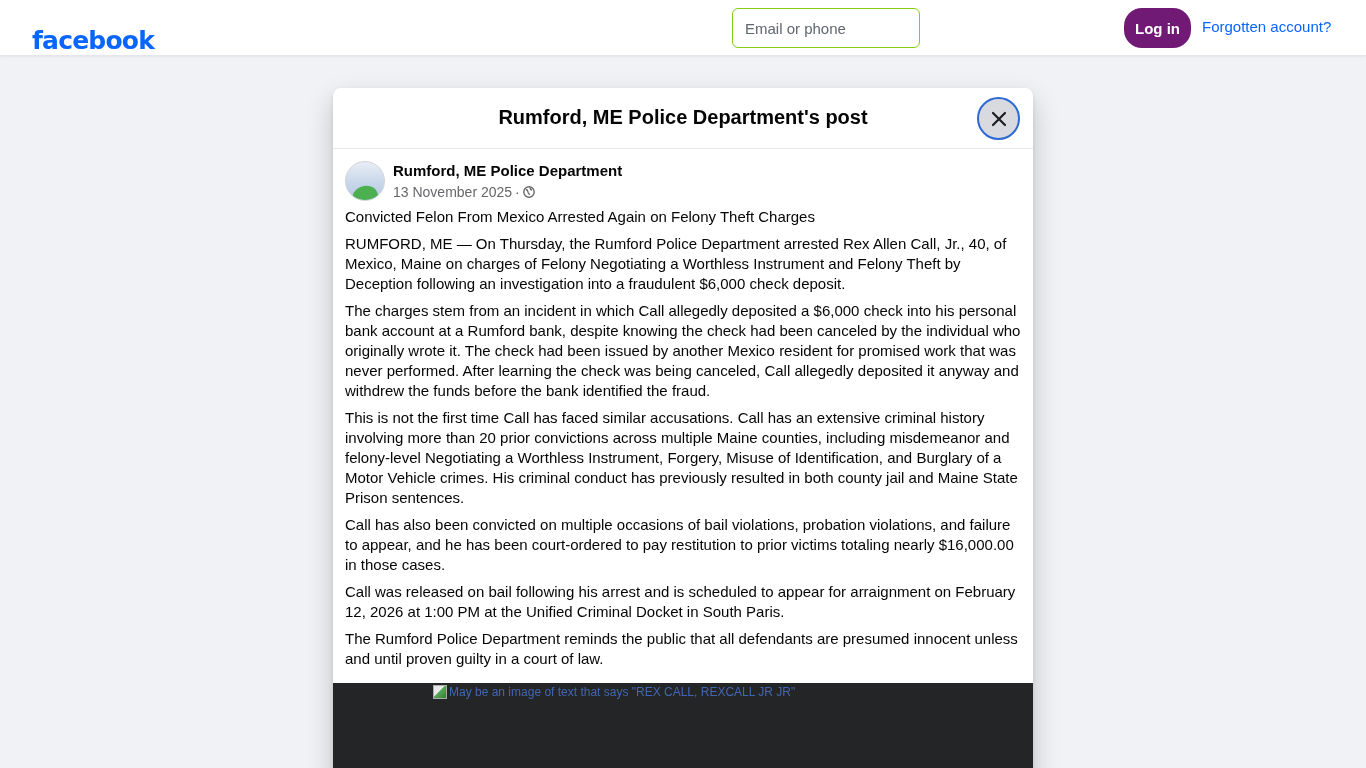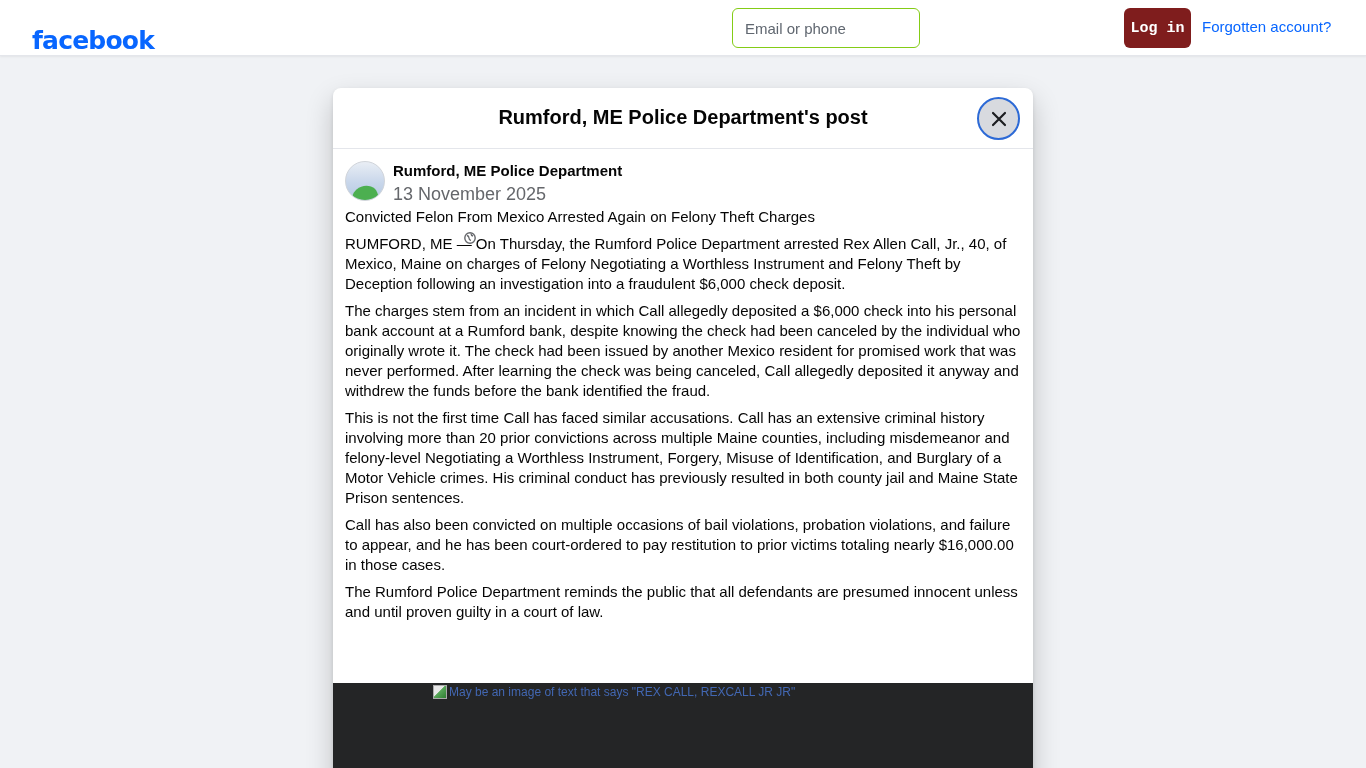--- a/index.html
+++ b/index.html
@@ -5,33 +5,33 @@
   * { box-sizing: border-box; margin: 0; padding: 0; }
   html, body { width: 1366px; height: 768px; overflow: hidden; }
   body { background: #f0f2f5; font-family: "Liberation Sans", sans-serif; color: #050505; position: relative; }
 
   .topbar { position: absolute; left: 0; top: 0; width: 1366px; height: 56px; background: #fff; border-bottom: 1px solid #e4e6eb; box-shadow: 0 1px 2px rgba(0,0,0,0.06); }
   .logo { position: absolute; left: 32px; top: 11px; font-family: "DejaVu Sans", sans-serif; font-weight: bold; font-size: 25px; letter-spacing: -0.8px; color: #0866ff; margin-top: 15px; }
   .login-input { position: absolute; top: 8px; height: 40px; border: 1px solid #84cc16; border-radius: 6px; background: #fff; padding: 0 12px; font-family: "Liberation Sans", sans-serif; font-size: 15px; color: #1c1e21; }
   .login-input::placeholder { color: #606770; }
   .email { left: 732px; width: 188px; }
   .password { left: 928px; width: 188px; }
-  .login-btn { position: absolute; left: 1124px; top: 8px; width: 67px; height: 40px; background: #7f1d1d; color: #fff; border: none; border-radius: 6px; font-family: Liberation Mono, monospace; font-weight: bold; font-size: 15px; }
+  .login-btn { position: absolute; left: 1124px; top: 8px; width: 67px; height: 40px; background: #701a75; color: #fff; border: none; border-radius: 18px; font-family: Liberation Sans, sans-serif; font-weight: bold; font-size: 15px; }
   .forgot { position: absolute; left: 1202px; top: 18px; font-size: 15px; color: #0866ff; text-decoration: none; }
 
   .modal { position: absolute; left: 333px; top: 88px; width: 700px; height: 700px; background: #fff; border-radius: 8px 8px 0 0; box-shadow: 0 12px 28px rgba(0,0,0,0.2), 0 2px 4px rgba(0,0,0,0.1); overflow: hidden; }
   .modal-header { height: 61px; border-bottom: 1px solid #e4e6eb; position: relative; }
   .modal-title { position: absolute; left: 0; right: 0; top: 18px; text-align: center; font-size: 20px; font-weight: bold; color: #050505; }
   .close-btn { position: absolute; left: 644px; top: 9px; width: 43px; height: 43px; border-radius: 50%; background: #d8dadf; border: 2px solid #2d6ad6; display: flex; align-items: center; justify-content: center; }
 
   .post-head { position: relative; height: 50px; margin-top: 12px; }
   .avatar { position: absolute; left: 12px; top: 0; width: 40px; height: 40px; border-radius: 50%; overflow: hidden; background: linear-gradient(180deg, #e9eef5 0%, #c8d6ea 55%, #b5c9e2 100%); border: 1px solid #d0d4da; }
   .avatar .grass { position: absolute; left: 6px; top: 24px; width: 26px; height: 22px; background: #4caf50; border-radius: 50% 50% 0 0; transform: rotate(-20deg); }
   .author { position: absolute; left: 60px; top: 1px; font-size: 15px; font-weight: 600; color: #050505; }
-  .meta { position: absolute; left: 60px; top: 23px; font-size: 18px; color: #65676b; display: flex; align-items: center; gap: 3px; flex-direction: column; }
+  .meta { position: absolute; left: 60px; top: 23px; font-size: 14px; color: #65676b; display: flex; align-items: center; gap: 3px; }
 
   .post-body { padding: 0 12px; font-size: 15px; line-height: 20px; color: #050505; margin-top: -4px; }
   .post-body p { margin-bottom: 7px; }
 
   .media { position: absolute; left: 0; top: 595px; width: 700px; height: 200px; background: #242526; }
   .broken-img { position: absolute; left: 100px; top: 2px; display: flex; align-items: center; gap: 2px; font-size: 12px; color: #4267b2; }
   .broken-icon { width: 14px; height: 14px; background: linear-gradient(135deg, #e8e8e8 0%, #e8e8e8 45%, #5aa85a 46%, #2e7d32 100%); border: 1px solid #aaa; }
 </style>
 </head>
 <body>
@@ -67,20 +67,21 @@
       </svg>
     </div>
   </div>
 
   <div class="post-body">
     <p>Convicted Felon From Mexico Arrested Again on Felony Theft Charges</p>
     <p>RUMFORD, ME — On Thursday, the Rumford Police Department arrested Rex Allen Call, Jr., 40, of Mexico, Maine on charges of Felony Negotiating a Worthless Instrument and Felony Theft by Deception following an investigation into a fraudulent $6,000 check deposit.</p>
     <p>The charges stem from an incident in which Call allegedly deposited a $6,000 check into his personal bank account at a Rumford bank, despite knowing the check had been canceled by the individual who originally wrote it. The check had been issued by another Mexico resident for promised work that was never performed. After learning the check was being canceled, Call allegedly deposited it anyway and withdrew the funds before the bank identified the fraud.</p>
     <p>This is not the first time Call has faced similar accusations. Call has an extensive criminal history involving more than 20 prior convictions across multiple Maine counties, including misdemeanor and felony-level Negotiating a Worthless Instrument, Forgery, Misuse of Identification, and Burglary of a Motor Vehicle crimes. His criminal conduct has previously resulted in both county jail and Maine State Prison sentences.</p>
     <p>Call has also been convicted on multiple occasions of bail violations, probation violations, and failure to appear, and he has been court-ordered to pay restitution to prior victims totaling nearly $16,000.00 in those cases.</p>
+    <p>Call was released on bail following his arrest and is scheduled to appear for arraignment on February 12, 2026 at 1:00 PM at the Unified Criminal Docket in South Paris.</p>
     <p>The Rumford Police Department reminds the public that all defendants are presumed innocent unless and until proven guilty in a court of law.</p>
   </div>
 
   <div class="media">
     <div class="broken-img">
       <span class="broken-icon"></span>
       <span>May be an image of text that says "REX CALL, REXCALL JR JR"</span>
     </div>
   </div>
 </div>

